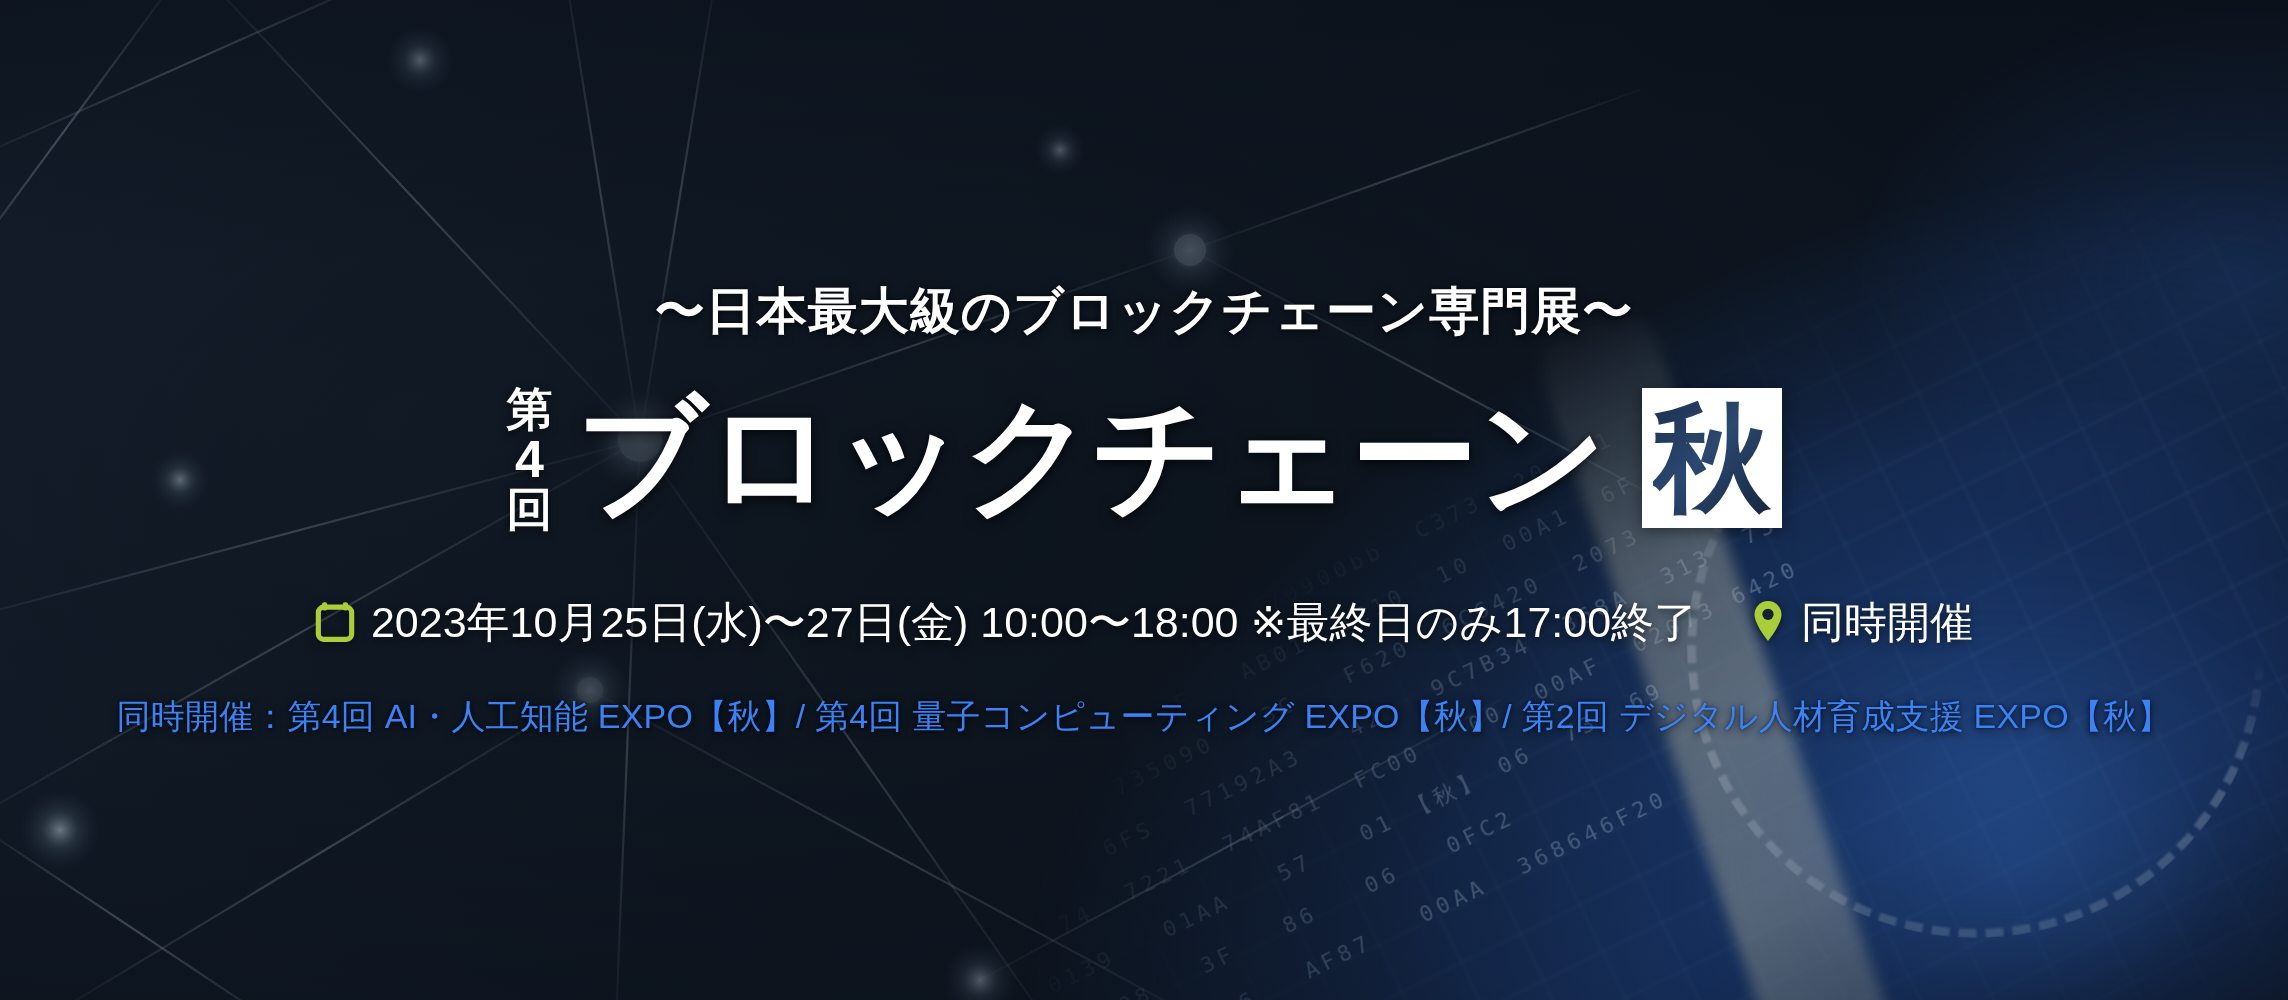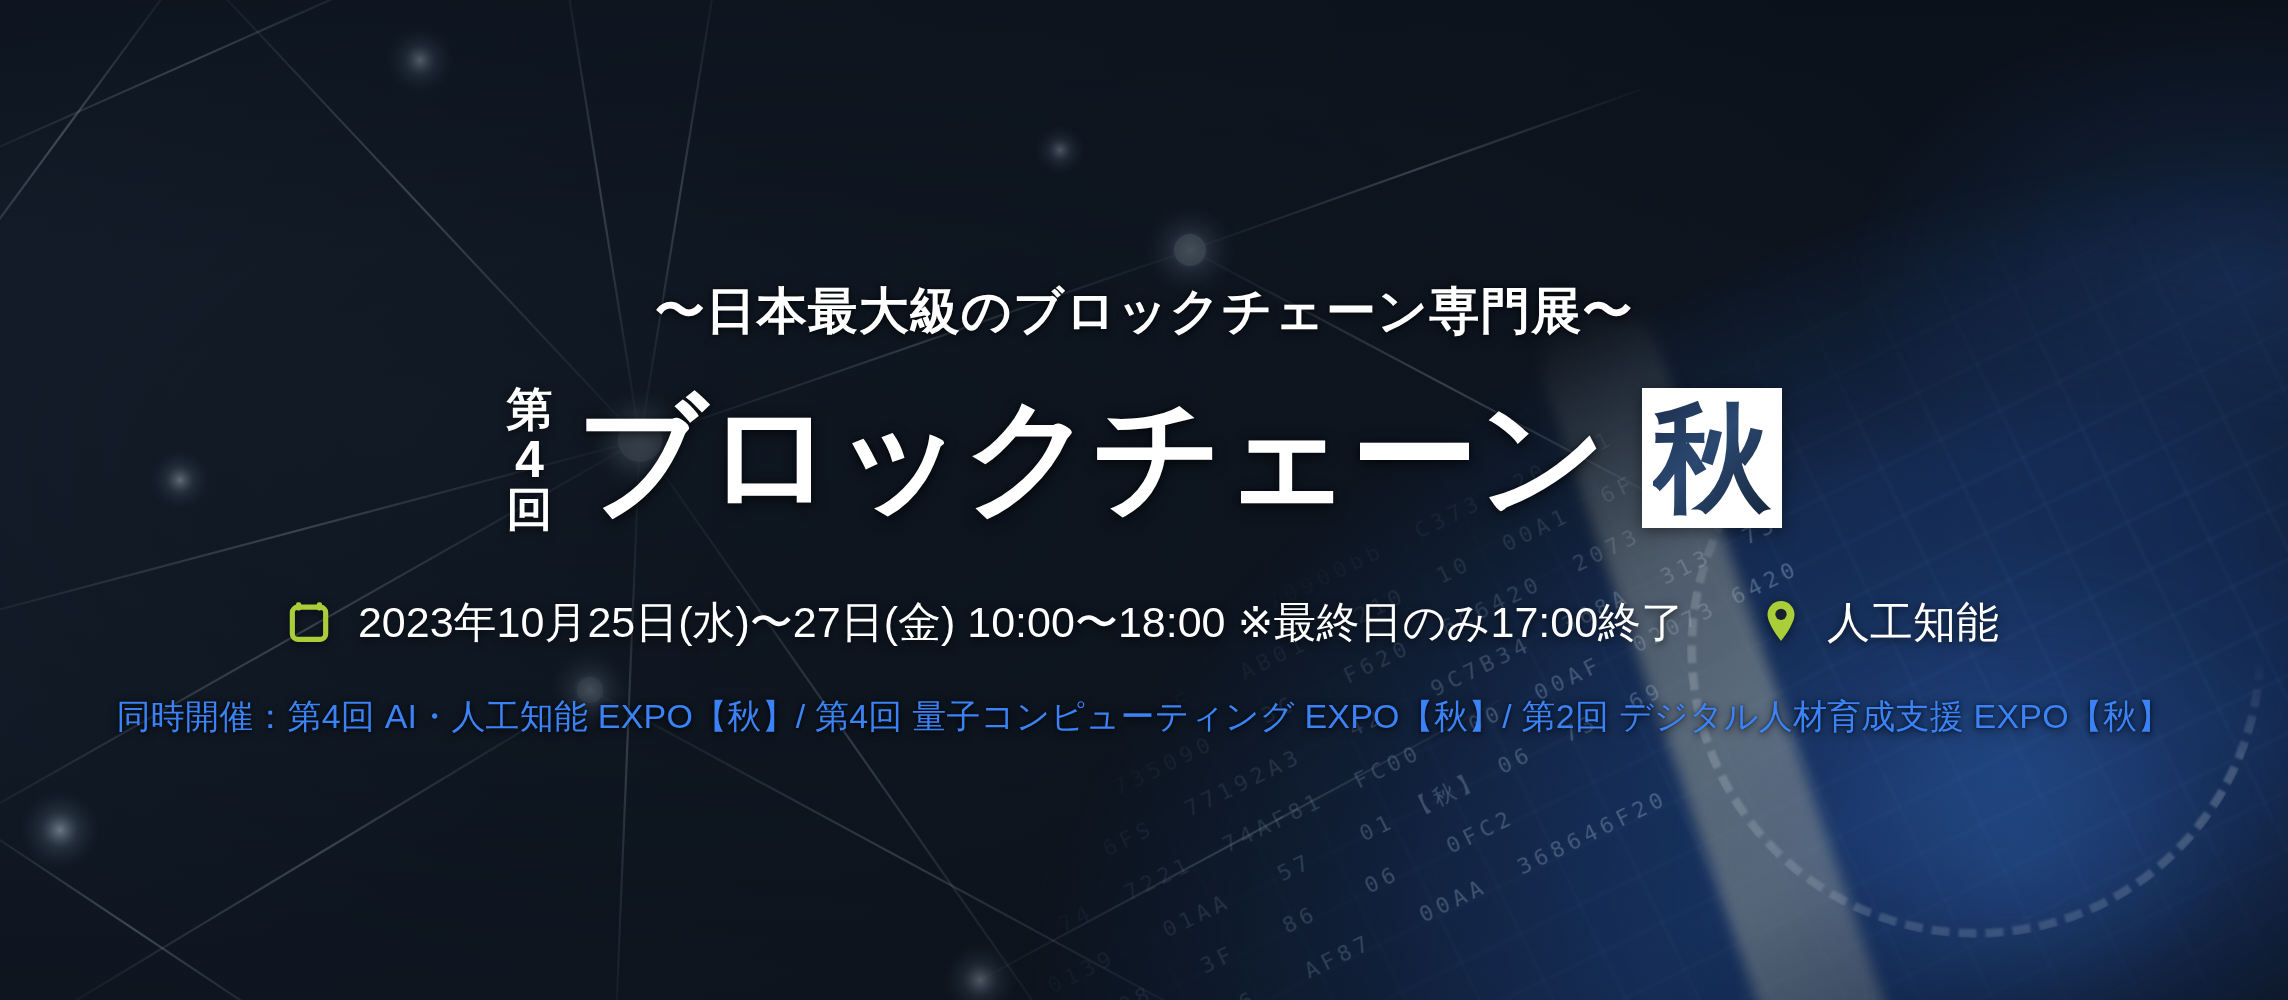--- a/index.html
+++ b/index.html
@@ -234,21 +234,21 @@
     -webkit-background-clip: text;
     background-clip: text;
     -webkit-text-fill-color: transparent;
   }
 
   .meta-row {
     margin-top: 50px;
     display: flex;
     align-items: center;
     justify-content: center;
-    gap: 29px;
+    gap: 16px;
     white-space: nowrap;
   }
   .meta-text {
     font-size: 43px;
     color: #ffffff;
     text-shadow: 0 2px 9px rgba(0,0,0,0.7);
   }
   .meta-gap { width: 22px; }
 
   .icon-cal, .icon-pin {
@@ -377,19 +377,19 @@
 
       <span class="meta-gap"></span>
 
       <span class="icon-pin">
         <svg width="34" height="44" viewBox="0 0 24 32" fill="none">
           <path d="M12 1.4C6.6 1.4 2.2 5.8 2.2 11.2c0 7.3 9.8 19.2 9.8 19.2s9.8-11.9 9.8-19.2C21.8 5.8 17.4 1.4 12 1.4z" fill="#a9ce3a"></path>
           <circle cx="12" cy="11.1" r="4.1" fill="#16212e"></circle>
         </svg>
       </span>
 
-      <span class="meta-text">人工知能</span>
+      <span class="meta-text">同時開催</span>
     </div>
 
     <div class="co-host">同時開催：第4回 AI・人工知能 EXPO【秋】/ 第4回 量子コンピューティング EXPO【秋】/ 第2回 デジタル人材育成支援 EXPO【秋】</div>
 
   </div>
 </div>
 
 </body></html>

